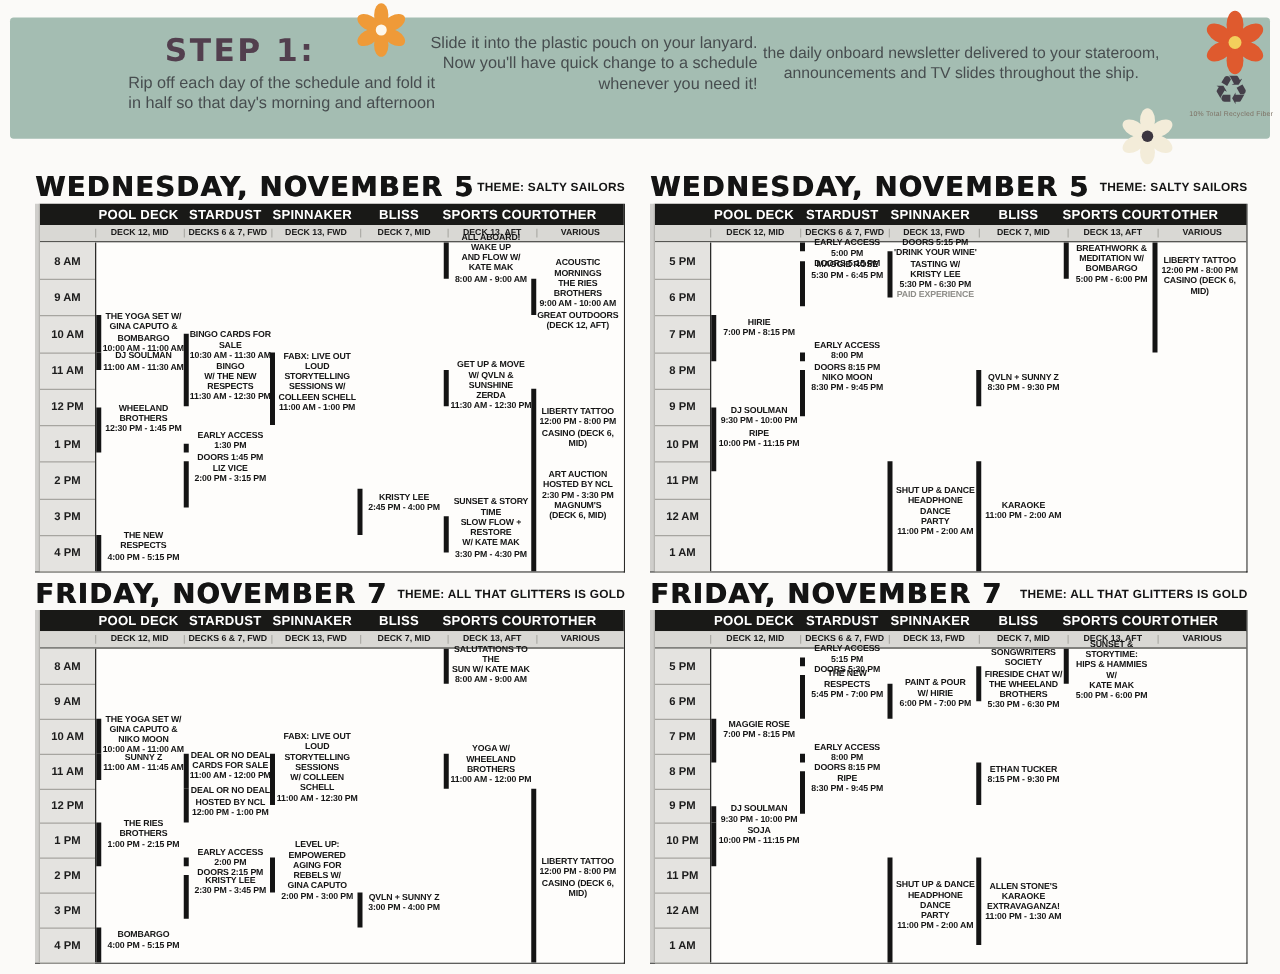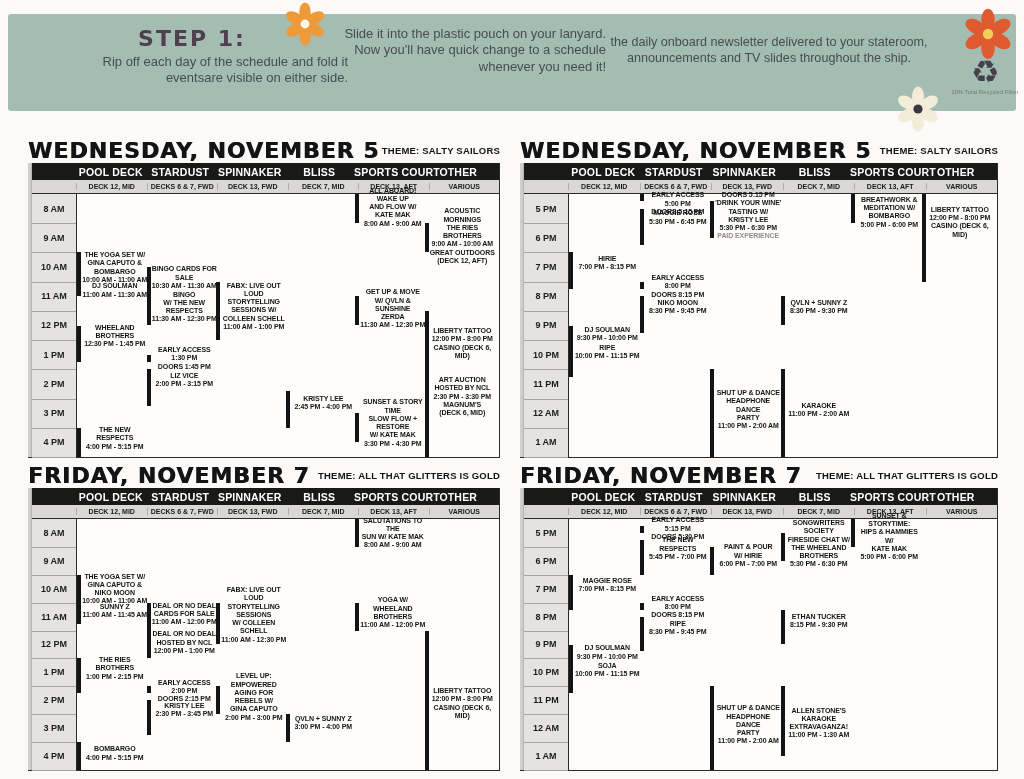--- a/index.html
+++ b/index.html
@@ -5,21 +5,21 @@
   html,body{margin:0;padding:0;}
   body{
     width:1024px;height:779px;position:relative;background:#fbfaf8;
     font-family:"Liberation Sans","DejaVu Sans",sans-serif;overflow:hidden;
     -webkit-font-smoothing:antialiased;
   }
   
   .banner{position:absolute;left:8px;top:14px;width:1008px;height:97px;
     background:var(--banner_bg,#a4bdb2);border-radius:3px;}
   .step{position:absolute;text-align:center;color:var(--body_text,#474d4f);}
-  .step h2{margin:0 0 3px 0;font-size:22px;font-weight:900;letter-spacing:2px;
+  .step h2{margin:0 0 3px 0;font-size:25px;font-weight:900;letter-spacing:2px;
     color:var(--heading,#523f4e);font-family:"DejaVu Sans",sans-serif;}
   .step .ln{font-size:13px;line-height:1.25;text-align:right;}
   .step1{left:28px;top:12px;width:312px;}
   .step2{left:336px;top:12px;width:262px;}
   .note{position:absolute;left:596px;top:20px;width:330px;text-align:center;
     color:var(--body_text,#474d4f);font-size:12.6px;line-height:1.3;}
   .note b{color:#2e3437;}
   .flower{position:absolute;}
   .recycle{position:absolute;left:942px;top:42px;width:70px;text-align:center;color:#45404a;}
   .recycle .glyph{font-size:32px;line-height:1;font-family:"DejaVu Sans",sans-serif;}
@@ -55,21 +55,21 @@
     color:#141414;line-height:1.18;letter-spacing:-.1px;transform:translateY(-50%);}
   .evtext .muted{color:#8f8e89;font-weight:700;}
 </style>
 </head>
 <body>
 
 <div class="banner">
   <div class="step step1">
     <h2>STEP 1:</h2>
     <div class="ln">Rip off each day of the schedule and fold it</div>
-    <div class="ln">eventsare visible on either side.</div>
+    <div class="ln">in half so that day's morning and afternoon</div>
   </div>
   <div class="step step2">
     <div class="ln">Slide it into the plastic pouch on your lanyard.</div>
     <div class="ln">Now you'll have quick change to a schedule</div>
     <div class="ln">whenever you need it!</div>
   </div>
   <div class="note">
     <div>the daily onboard newsletter delivered to your stateroom,</div>
     <div>announcements and TV slides throughout the ship.</div>
   </div>

